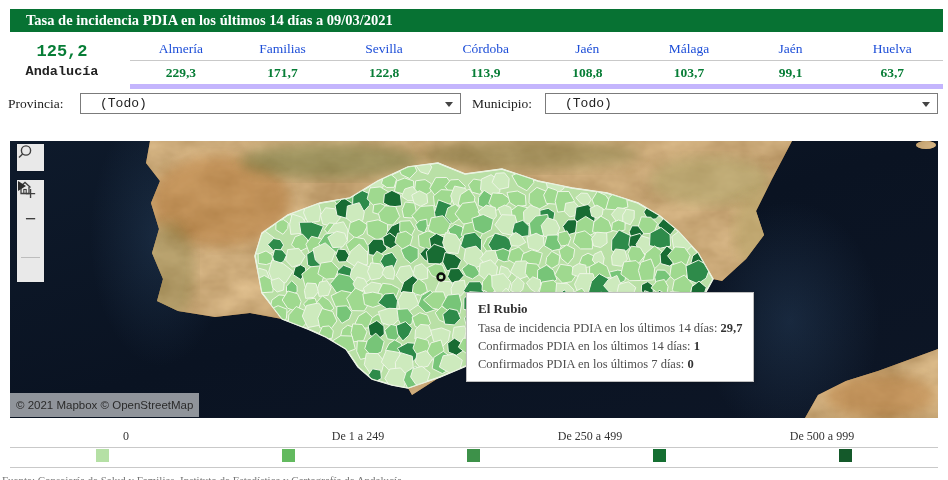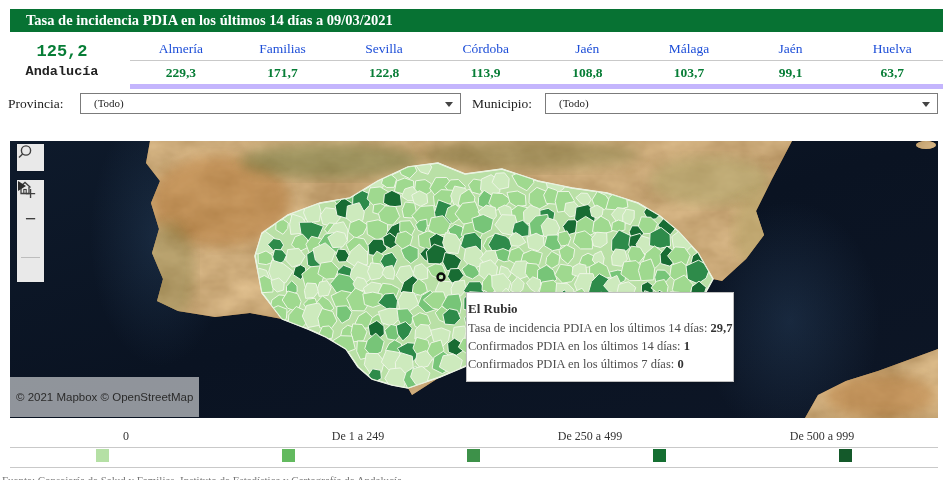--- a/index.html
+++ b/index.html
@@ -16,43 +16,43 @@
   .prov-table{position:absolute;left:130px;top:40px;width:813px;display:flex;}
   .prov-col{flex:1;text-align:center;}
   .prov-head{display:block;font-size:13.5px;font-weight:normal;color:#1d4ed8;height:20px;line-height:18px;}
   .prov-val{display:block;font-size:13.5px;font-weight:bold;color:#077d36;height:23px;line-height:23px;
             border-top:1px solid #c9c9c9;border-bottom:5px solid #c4b5fd;}
   
   .filter-label{position:absolute;top:96px;font-size:13.5px;color:#222;}
   #lblProv{left:8px;}
   #lblMuni{left:472px;}
   .dd{position:absolute;top:93px;height:21px;background:#fff;border:1px solid #7b7b7b;
-      box-sizing:border-box;font-size:11px;color:#222;line-height:19px;padding-left:13px;cursor:default;}
+      box-sizing:border-box;font-size:13px;color:#222;line-height:19px;padding-left:19px;cursor:default;font-family:Liberation Mono, monospace;}
   #ddProv{left:80px;width:381px;}
   #ddMuni{left:545px;width:393px;}
   .dd .caret{position:absolute;right:7px;top:8px;width:0;height:0;border-left:4px solid transparent;
       border-right:4px solid transparent;border-top:5px solid #444;}
   
   .map{position:absolute;left:10px;top:141px;width:928px;height:277px;overflow:hidden;background:#0b1422;}
   .map svg{position:absolute;left:0;top:0;}
   .ctl{position:absolute;background:#e9e9e9;box-shadow:0 0 1px rgba(0,0,0,.4);}
   .ctl-search{left:7px;top:3px;width:27px;height:27px;}
   .ctl-group{left:7px;top:39px;width:27px;height:102px;}
   .ctl-btn{width:27px;display:flex;align-items:center;justify-content:center;color:#3f3f3f;cursor:pointer;}
   .ctl-plus{height:27px;font-size:19px;font-family:"Liberation Sans",sans-serif;}
   .ctl-minus{height:23px;font-size:19px;font-family:"Liberation Sans",sans-serif;}
   .ctl-home{height:27px;}
   .ctl-sep{height:1px;background:#bdbdbd;margin:0 4px;}
   .ctl-play{height:23px;}
   .tooltip{position:absolute;left:456px;top:151px;background:#fff;border:1px solid #bfbfbf;
-           box-shadow:1px 1px 3px rgba(0,0,0,.15);padding:8px 1px;white-space:nowrap;}
+           box-shadow:1px 1px 3px rgba(0,0,0,.15);padding:8px 11px;white-space:nowrap;}
   .tt-title{font-size:13px;font-weight:bold;color:#333;margin-bottom:2px;}
   .tt-row{font-size:12.5px;color:#4e4e4e;line-height:18px;}
   .tt-row b{color:#333;}
-  .attribution{position:absolute;left:0;bottom:1px;height:16px;line-height:16px;padding:12px 6px;
+  .attribution{position:absolute;left:0;bottom:1px;height:16px;line-height:16px;padding:4px 6px;
                background:rgba(255,255,255,.55);color:#2b2b2b;font-size:11.5px;
                font-family:"Liberation Sans",sans-serif;}
   
   .legend{position:absolute;left:10px;top:429px;width:928px;}
   .legend-labels{display:flex;height:18px;border-bottom:1px solid #c9c9c9;}
   .legend-swatches{display:flex;height:19px;border-bottom:1px solid #c9c9c9;align-items:center;}
   .legend-cell{flex:1;text-align:center;font-size:12px;color:#333;}
   .legend-swatch{display:inline-block;width:13px;height:13px;cursor:pointer;}
   .footer{position:absolute;left:2px;top:474px;width:946px;height:6px;overflow:hidden;
           font-size:11px;color:#777;}

